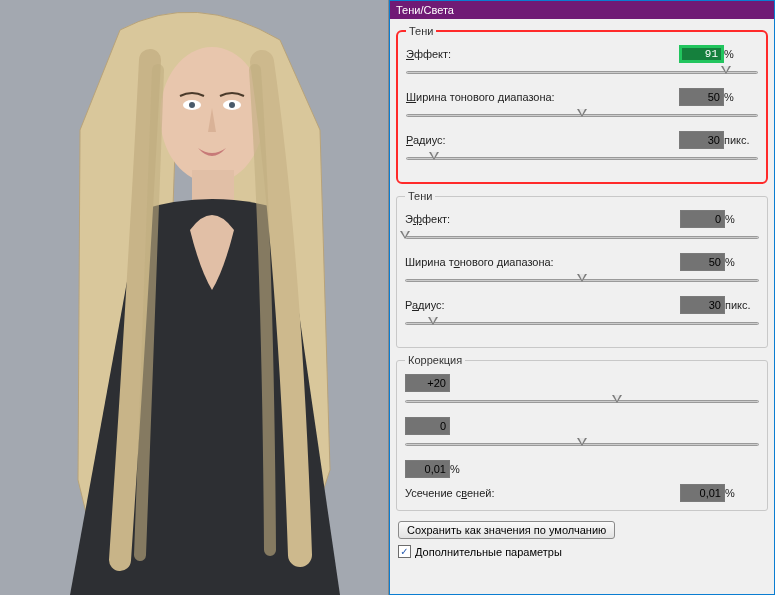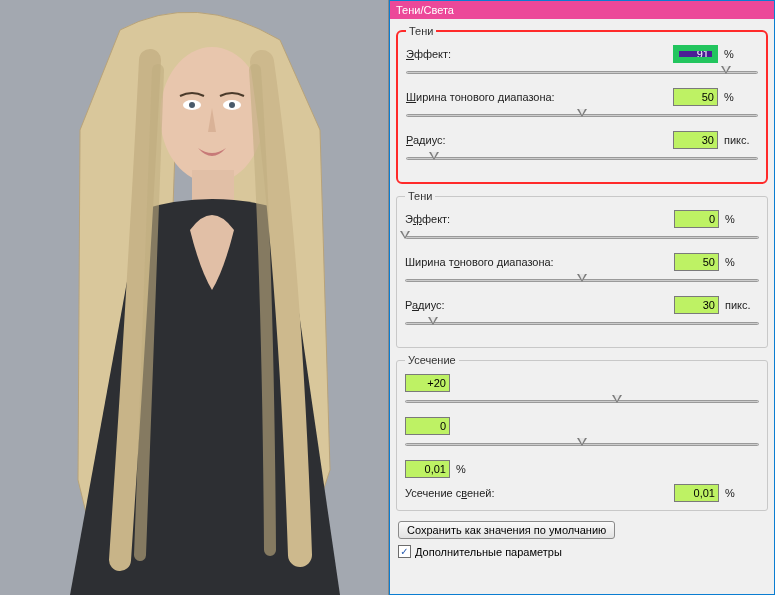--- a/index.html
+++ b/index.html
@@ -24,21 +24,21 @@
   .canvas svg { display:block; }
   .panel {
     position: absolute;
     left: 389px; top: 0;
     width: 386px; height: 595px;
     background: #f0f0f0;
     border: 1px solid #0a7dd1;
   }
   .titlebar {
     height: 18px;
-    background: #ec4899;
+    background: #701a75;
     color: #fff;
     padding: 1px 6px;
     font-size: 11px;
     line-height: 16px;
   }
   .body {
     padding: 6px 6px 6px 6px;
   }
   fieldset {
     border: 1px solid #c8c8c8;
@@ -53,41 +53,41 @@
   }
   legend {
     padding: 0 3px;
     color: #333;
     font-size: 11px;
   }
   .row {
     display: flex;
     align-items: center;
     margin-top: 2px;
-    gap: 6px;
   }
   .row-label {
     flex: 1 1 auto;
     color: #222;
     white-space: nowrap;
   }
   .row-label .ul { text-decoration: underline; }
   .num {
     width: 45px;
     height: 18px;
     border: 1px solid #7a7a7a;
-    background: #bef264;
+    background: #737373;
     text-align: right;
     padding: 1px 3px;
     font: inherit;
   }
   .num.sel {
-    border: 6px solid #22c55e;
-    background: #4c1d95;
+    border: 3px solid #22c55e;
+    background: #15803d;
     color: #fff;
+    font-family: Liberation Mono, monospace;
   }
   .unit {
     width: 34px;
     color: #222;
   }
   .slider-wrap {
     margin: 3px 0 8px 0;
     height: 14px;
     position: relative;
   }
@@ -256,21 +256,21 @@
         <span class="unit">пикс.</span>
       </div>
       <div class="slider-wrap">
         <div class="track"></div>
           <div class="thumb" style="left: 8%;"></div>
       </div>
     </fieldset>
 
     
     <fieldset>
-      <legend>Усечение</legend>
+      <legend>Коррекция</legend>
 
       <div class="row">
         <input class="num" value="+20" style="">
         <span class="unit"></span>
       </div>
       <div class="slider-wrap">
         <div class="track"></div>
           <div class="thumb" style="left: 60%;"></div>
       </div>
 

